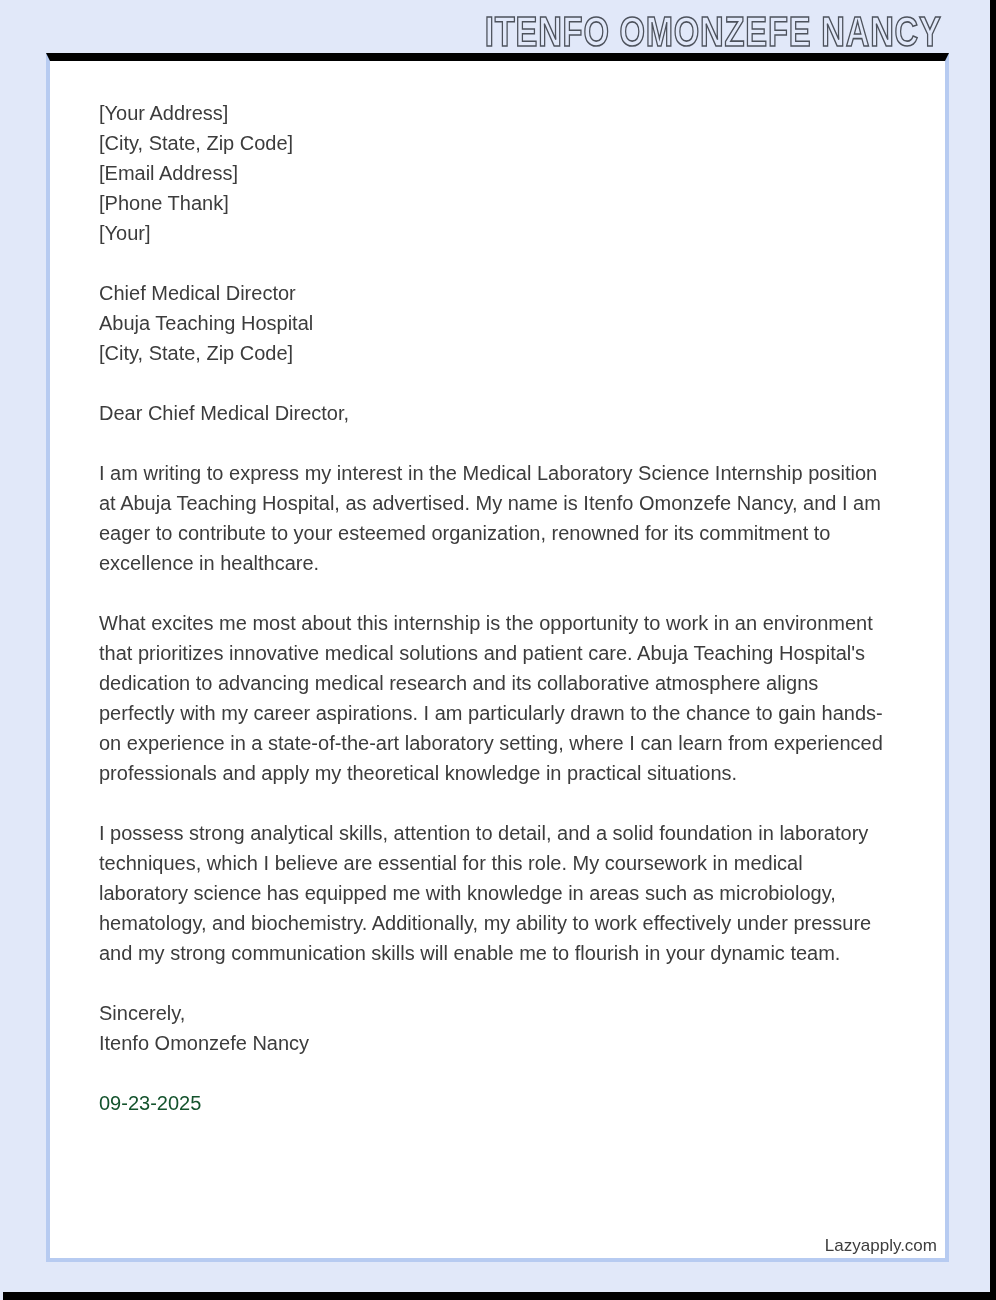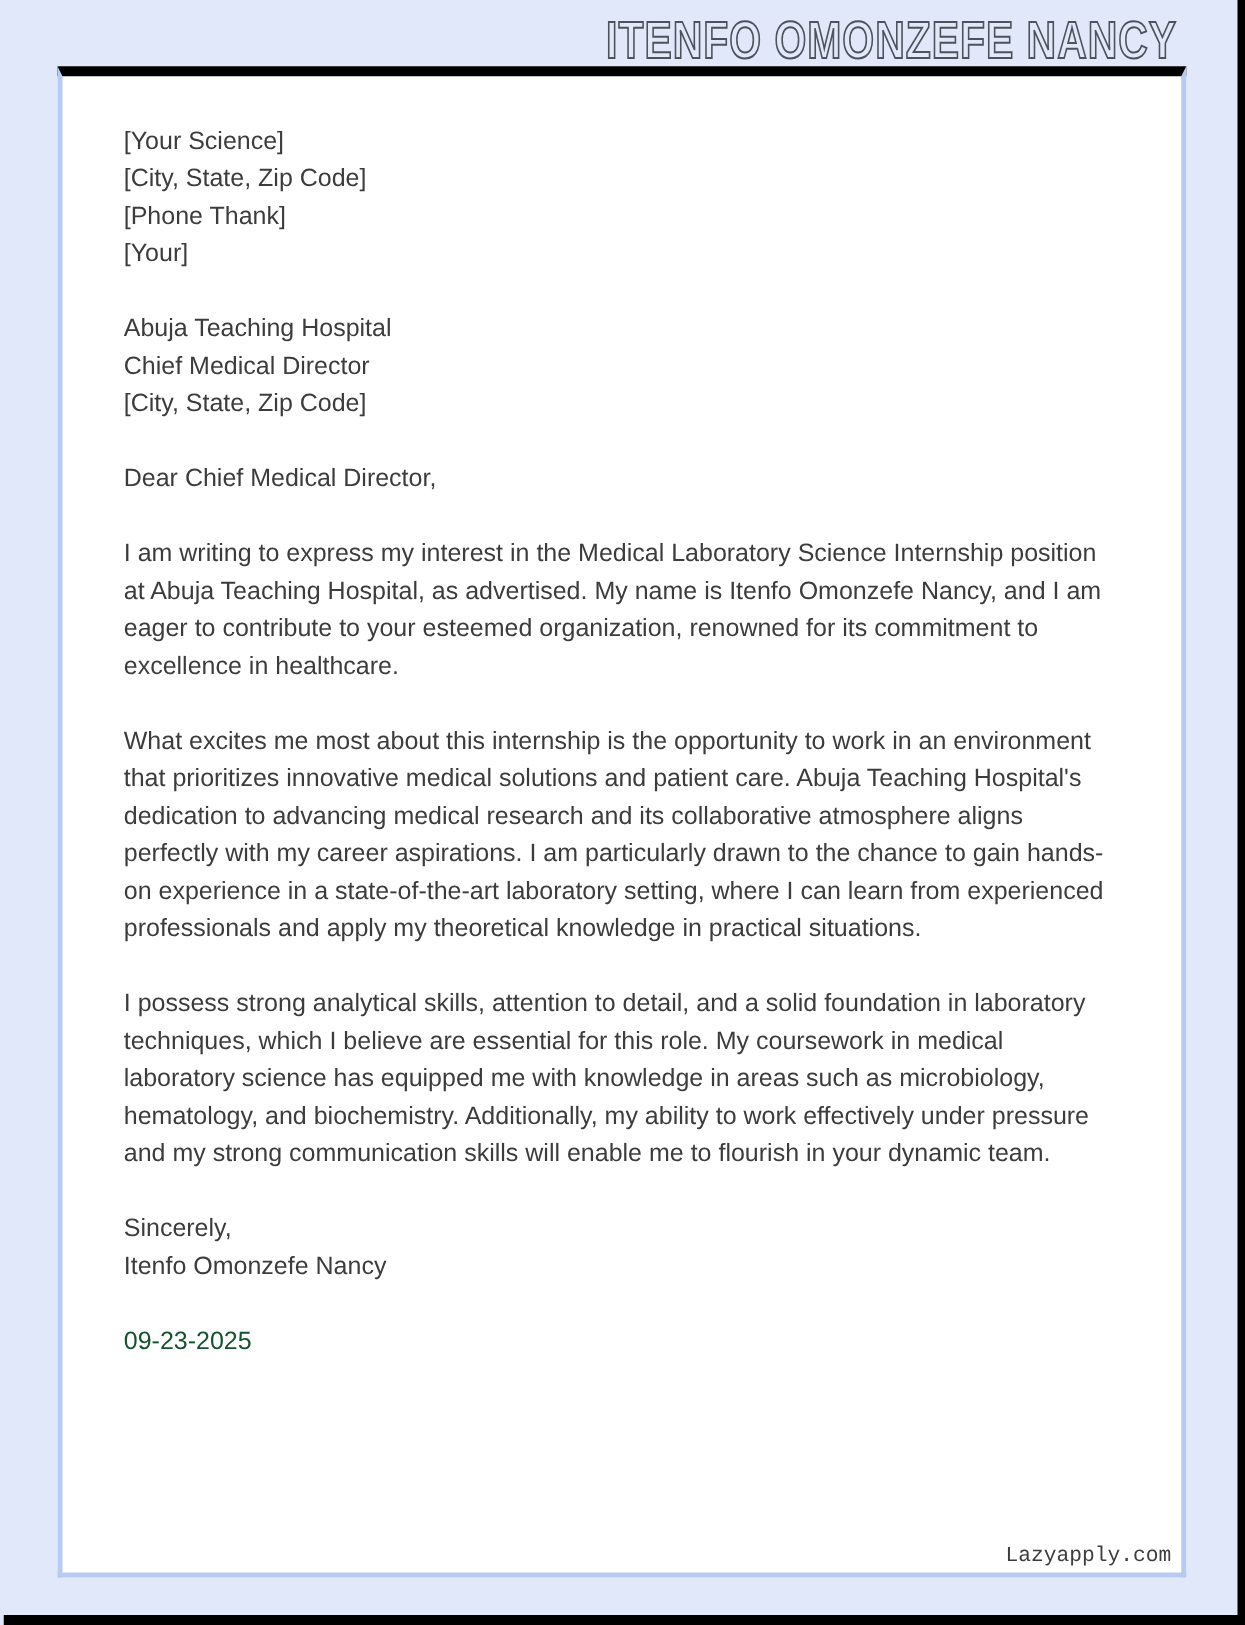--- a/index.html
+++ b/index.html
@@ -77,21 +77,20 @@
   }
 
   .watermark {
     position: absolute;
     right: 8px;
     bottom: 1px;
     font-size: 17px;
     line-height: 22px;
     color: #3d3d3d;
     text-decoration: none;
-    font-family: Liberation Mono, monospace;
   }
 
   
   .edge-right {
     position: absolute;
     top: 0;
     right: 0;
     width: 6px;
     height: 1300px;
     background: #000000;
@@ -107,29 +106,30 @@
 </style>
 </head>
 <body>
 
 <div class="header-title">ITENFO OMONZEFE NANCY</div>
 
 <div class="letter-page">
   <div class="letter-body">
 
     <div class="block">
-      <div class="line">[Your Science]</div>
+      <div class="line">[Your Address]</div>
       <div class="line">[City, State, Zip Code]</div>
+      <div class="line">[Email Address]</div>
       <div class="line">[Phone Thank]</div>
       <div class="line">[Your]</div>
     </div>
 
     <div class="block">
+      <div class="line">Chief Medical Director</div>
       <div class="line">Abuja Teaching Hospital</div>
-      <div class="line">Chief Medical Director</div>
       <div class="line">[City, State, Zip Code]</div>
     </div>
 
     <div class="block line">Dear Chief Medical Director,</div>
 
     <p class="block para">I am writing to express my interest in the Medical Laboratory Science Internship position at Abuja Teaching Hospital, as advertised. My name is Itenfo Omonzefe Nancy, and I am eager to contribute to your esteemed organization, renowned for its commitment to excellence in healthcare.</p>
     <p class="block para">What excites me most about this internship is the opportunity to work in an environment that prioritizes innovative medical solutions and patient care. Abuja Teaching Hospital's dedication to advancing medical research and its collaborative atmosphere aligns perfectly with my career aspirations. I am particularly drawn to the chance to gain hands-on experience in a state-of-the-art laboratory setting, where I can learn from experienced professionals and apply my theoretical knowledge in practical situations.</p>
     <p class="block para">I possess strong analytical skills, attention to detail, and a solid foundation in laboratory techniques, which I believe are essential for this role. My coursework in medical laboratory science has equipped me with knowledge in areas such as microbiology, hematology, and biochemistry. Additionally, my ability to work effectively under pressure and my strong communication skills will enable me to flourish in your dynamic team.</p>
 
     <div class="block">

